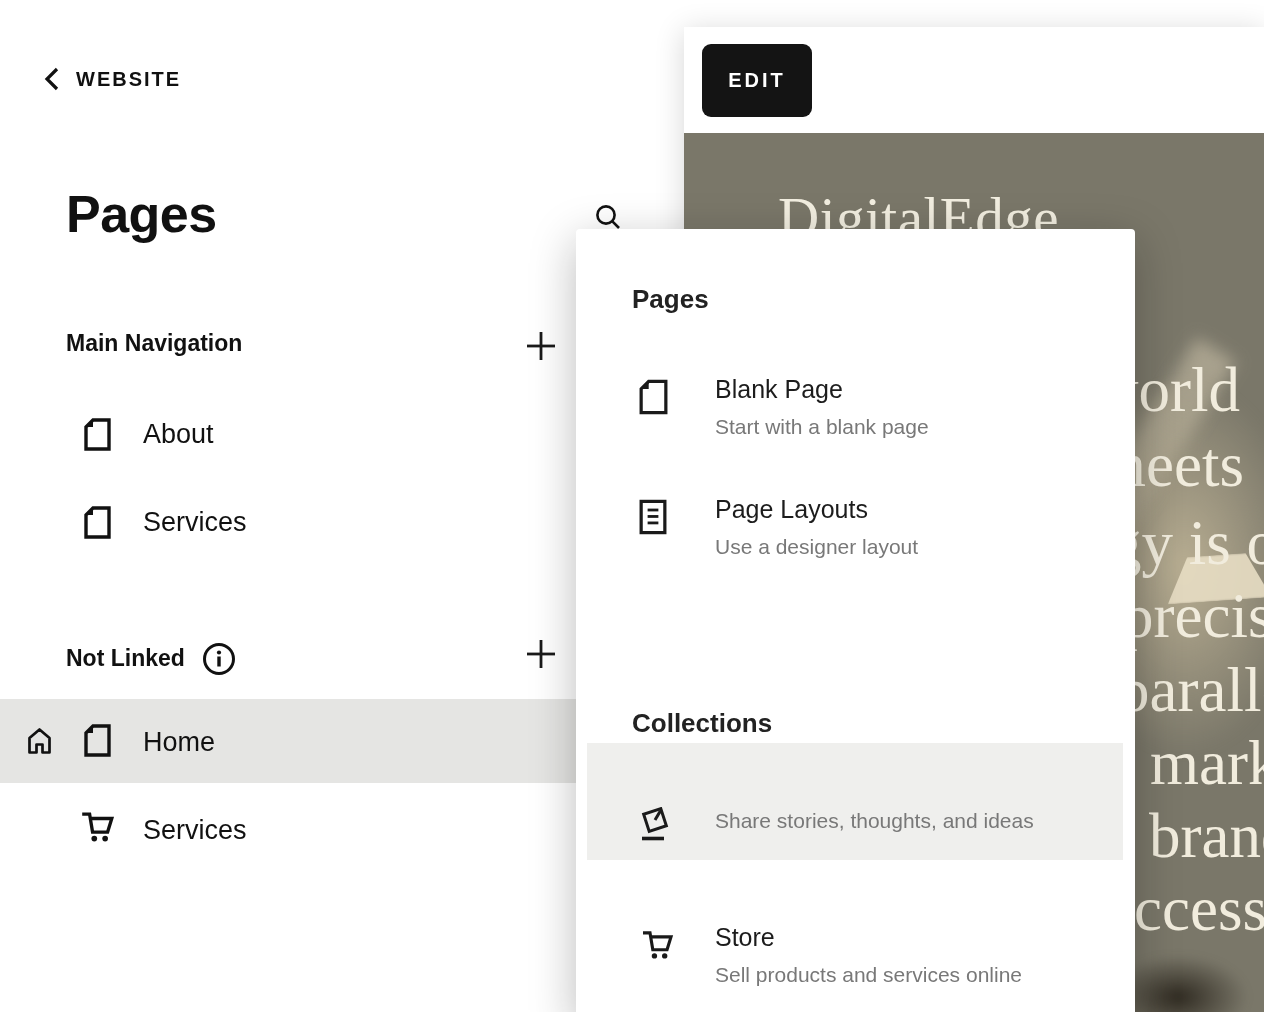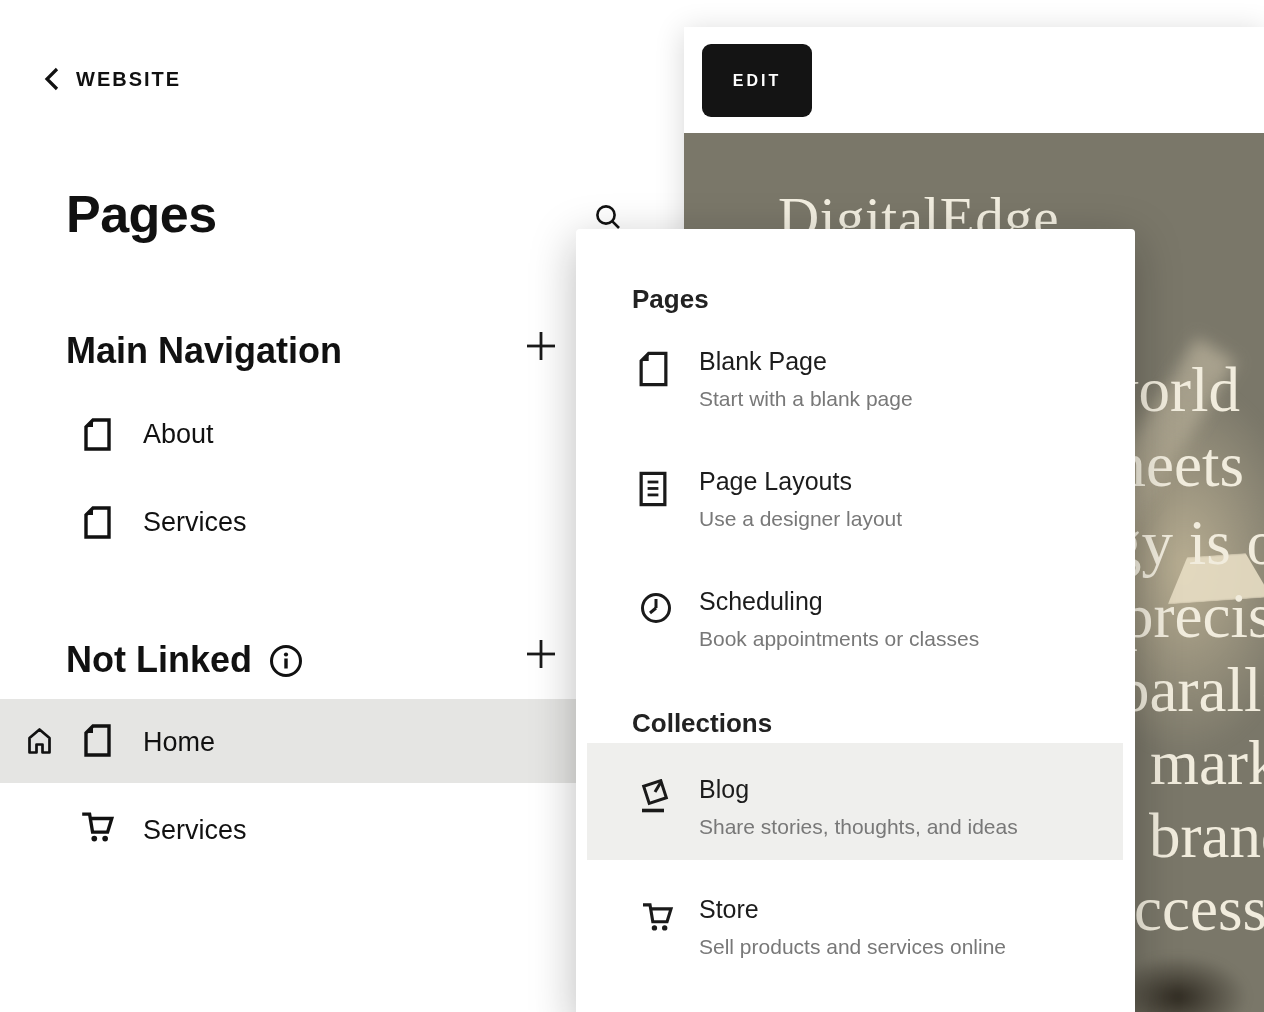--- a/index.html
+++ b/index.html
@@ -5,51 +5,51 @@
   html,body{margin:0;padding:0;background:#ffffff;}
   #stage{position:relative;width:1264px;height:1012px;overflow:hidden;
          font-family:"Liberation Sans","DejaVu Sans",sans-serif;background:#fff;}
   
   .sidebar{position:absolute;left:0;top:0;width:684px;height:1012px;background:#ffffff;}
   .back{position:absolute;left:42px;top:66px;display:flex;align-items:center;gap:12px;cursor:pointer;}
   .back .lbl{font-size:20px;font-weight:700;letter-spacing:2px;color:#111;}
   .sb-heading{position:absolute;left:66px;top:184px;font-size:52px;font-weight:700;color:#111;letter-spacing:-.5px;}
   .icon{display:inline-block;line-height:0;color:#111;}
   .search{position:absolute;left:594px;top:203px;}
-  .section-label{position:absolute;left:66px;font-size:36px;font-weight:700;color:#111;display:flex;align-items:center;gap:16px;}
+  .section-label{position:absolute;left:66px;font-size:23px;font-weight:700;color:#111;display:flex;align-items:center;gap:16px;}
   .plus{position:absolute;left:522px;width:38px;height:38px;display:flex;align-items:center;justify-content:center;cursor:pointer;}
   .row-label{position:absolute;left:143px;font-size:27px;color:#111;}
   .row-icon{position:absolute;left:84px;}
   .home-row-bg{position:absolute;left:0;top:699px;width:684px;height:84px;background:#e5e5e3;}
   .home-icon{position:absolute;left:27px;top:727px;}
   .cart-li{position:absolute;left:78px;top:808px;}
   
   .preview{position:absolute;left:684px;top:27px;width:580px;height:985px;background:#7a7769;
            box-shadow:0 4px 28px rgba(0,0,0,.16);overflow:hidden;}
   .toolbar{position:absolute;left:0;top:0;width:580px;height:106px;background:#ffffff;}
   .edit-btn{position:absolute;left:18px;top:17px;width:110px;height:73px;background:#141414;border-radius:9px;
             display:flex;align-items:center;justify-content:center;cursor:pointer;}
-  .edit-btn span{color:#fff;font-size:16px;font-weight:700;letter-spacing:3px;}
+  .edit-btn span{color:#fff;font-size:20px;font-weight:700;letter-spacing:3px;}
   .site-title{position:absolute;left:94px;top:158px;font-family:"Liberation Serif","DejaVu Serif",serif;
               font-size:57px;color:#f2eee0;letter-spacing:.5px;}
   .hero-line{position:absolute;font-family:"Liberation Serif","DejaVu Serif",serif;font-size:63px;
              color:#f1ecdd;white-space:nowrap;line-height:82px;}
   .glow{position:absolute;left:380px;top:350px;width:240px;height:380px;
         background:radial-gradient(closest-side,rgba(205,192,160,.75),rgba(205,192,160,0));filter:blur(6px);}
   .shade{position:absolute;left:482px;top:528px;width:104px;height:46px;background:#e7ddc4;
          clip-path:polygon(22% 0,78% 0,100% 100%,0 100%);opacity:.9;filter:blur(1px);transform:rotate(-4deg);}
   .band{position:absolute;left:430px;top:300px;width:46px;height:300px;background:linear-gradient(rgba(230,218,190,.45),rgba(230,218,190,0));
         transform:rotate(32deg);filter:blur(8px);}
   .dark-blob{position:absolute;left:424px;top:928px;width:140px;height:84px;
              background:radial-gradient(closest-side,#2e2920,rgba(46,41,32,0));filter:blur(4px);}
   
   .popover{position:absolute;left:576px;top:229px;width:559px;height:790px;background:#ffffff;
            border-radius:4px 4px 0 0;box-shadow:0 12px 46px rgba(15,15,15,.28);z-index:5;}
   .pop-header{position:absolute;left:56px;font-size:26px;font-weight:700;color:#222;line-height:34px;}
-  .menu-item{position:absolute;left:63px;right:18px;display:flex;gap:24px;cursor:pointer;}
+  .menu-item{position:absolute;left:63px;right:18px;display:flex;gap:40px;cursor:pointer;margin-top:28px;}
   .mi-icon{width:36px;flex:0 0 36px;margin-top:7px;color:#1a1a1a;}
   .mi-title{font-size:25px;font-weight:500;color:#1c1c1c;line-height:34px;}
   .mi-sub{font-size:21px;color:#787878;line-height:30px;margin-top:6px;}
   .blog-highlight{position:absolute;left:11px;top:514px;width:536px;height:117px;background:#efefed;}
 </style>
 </head>
 <body>
 
 <div id="stage">
 
@@ -190,48 +190,34 @@
             <line x1="8" y1="16" x2="18" y2="16" stroke="#1a1a1a" stroke-width="2.6"></line>
             <line x1="8" y1="22" x2="18" y2="22" stroke="#1a1a1a" stroke-width="2.6"></line>
           </svg>
       </span>
       <div>
         <div class="mi-title">Page Layouts</div>
         <div class="mi-sub">Use a designer layout</div>
       </div>
     </div>
 
-    <div class="menu-item" style="top:355px;">
-      <span class="mi-icon icon">
-        <svg width="34" height="34" viewBox="0 0 34 34">
-            <circle cx="17" cy="17" r="13.5" fill="none" stroke="#1a1a1a" stroke-width="3"></circle>
-            <line x1="17" y1="17" x2="17" y2="8" stroke="#1a1a1a" stroke-width="3"></line>
-            <line x1="17" y1="17" x2="11" y2="22" stroke="#1a1a1a" stroke-width="3"></line>
-          </svg>
-      </span>
-      <div>
-        <div class="mi-title">Scheduling</div>
-        <div class="mi-sub">Book appointments or classes</div>
-      </div>
-    </div>
 
     <div class="pop-header" style="top:477px;">Collections</div>
 
     <div class="menu-item" style="top:543px;">
       <span class="mi-icon icon">
         <svg width="34" height="36" viewBox="0 0 34 36">
           <g transform="rotate(-18 16 13)">
               <rect x="7" y="4" width="18" height="18" fill="none" stroke="#1a1a1a" stroke-width="3"></rect>
               <line x1="16" y1="13" x2="24" y2="6" stroke="#1a1a1a" stroke-width="3"></line>
             </g>
           <line x1="3" y1="31.5" x2="25" y2="31.5" stroke="#1a1a1a" stroke-width="3.6"></line>
         </svg>
       </span>
       <div>
-        <div class="mi-title">Blog</div>
         <div class="mi-sub">Share stories, thoughts, and ideas</div>
       </div>
     </div>
 
     <div class="menu-item" style="top:663px;">
       <span class="mi-icon icon">
         <svg width="36" height="35" viewBox="0 0 30 30">
             <path d="M3 5 H9 L11.4 19.5 H23.6 L27 8.5 H10" fill="none" stroke="#1a1a1a" stroke-width="2.7"></path>
             <circle cx="12.8" cy="24.8" r="2.3" fill="#1a1a1a"></circle>
             <circle cx="21.6" cy="24.8" r="2.3" fill="#1a1a1a"></circle>

